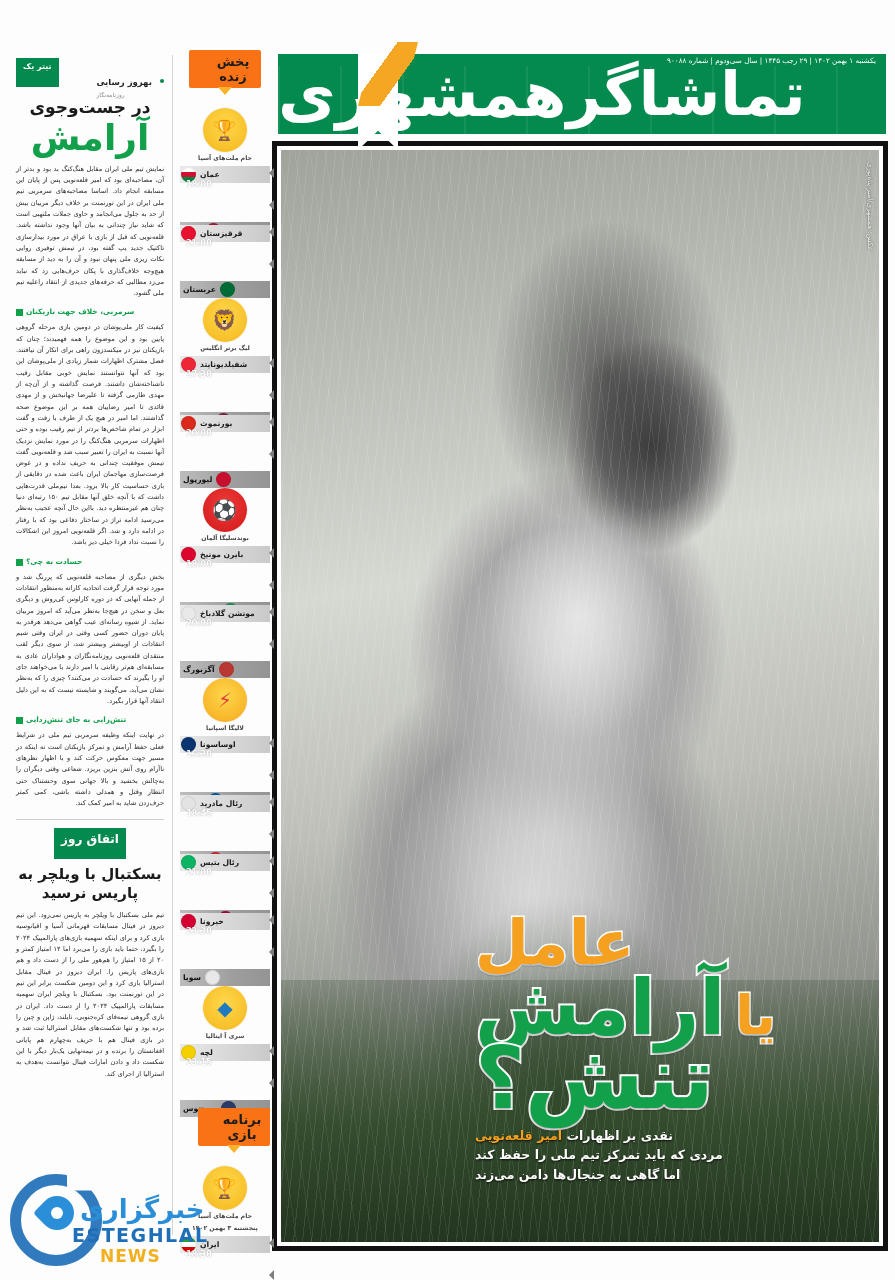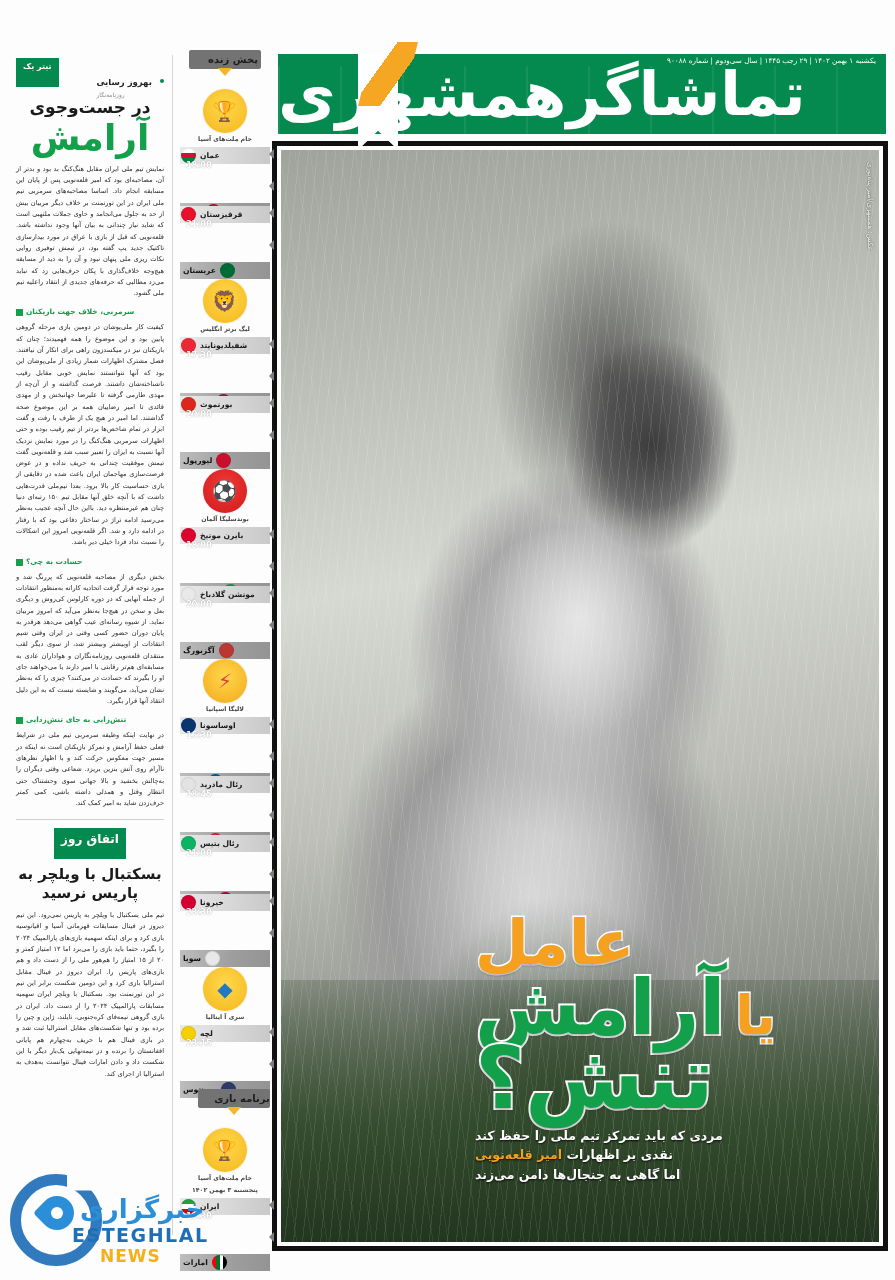--- a/index.html
+++ b/index.html
@@ -262,22 +262,22 @@
   
   .col-fix {
     position: absolute;
     left: 180px; top: 50px;
     width: 90px;
     direction: rtl;
   }
   .fix-banner {
     position: relative;
     width: 72px; margin: 0 auto 6px auto;
-    background: #737373; color: #1d1d1d;
-    font-size: 10px; font-weight: bold;
+    background: #f97316; color: #1d1d1d;
+    font-size: 13px; font-weight: bold;
     text-align: center; padding: 4px 0 4px 16px;
     border-radius: 2px;
   }
   .fix-banner::after {
     content: ""; position: absolute;
     left: 50%; bottom: -7px; transform: translateX(-50%);
     border-left: 7px solid transparent;
     border-right: 7px solid transparent;
     border-top: 8px solid #f7b32b;
   }
@@ -445,25 +445,25 @@
       <div class="photo-credit">عکس: همشهری/امیر پناه‌پوری</div>
 
       <div class="cover-head">
         <div class="hl-line hl-1">عامل</div>
         <div class="hl-line hl-2">
           <span>آرامش</span>
           <span class="hl-ya">یا</span>
         </div>
         <div class="hl-line hl-3">تنش؟</div>
         <div class="hl-sub">
-          <div>مردی که باید تمرکز تیم ملی را حفظ کند</div>
           <div>
             <span>نقدی بر اظهارات</span>
             <span class="name">امیر قلعه‌نویی</span>
           </div>
+          <div>مردی که باید تمرکز تیم ملی را حفظ کند</div>
           <div>اما گاهی به جنجال‌ها دامن می‌زند</div>
         </div>
       </div>
     </div>
   </div>
 
   <div class="col-left">
     <div class="kicker-row">
       <div class="kicker-tag">تیتر یک</div>
       <div class="byline">

